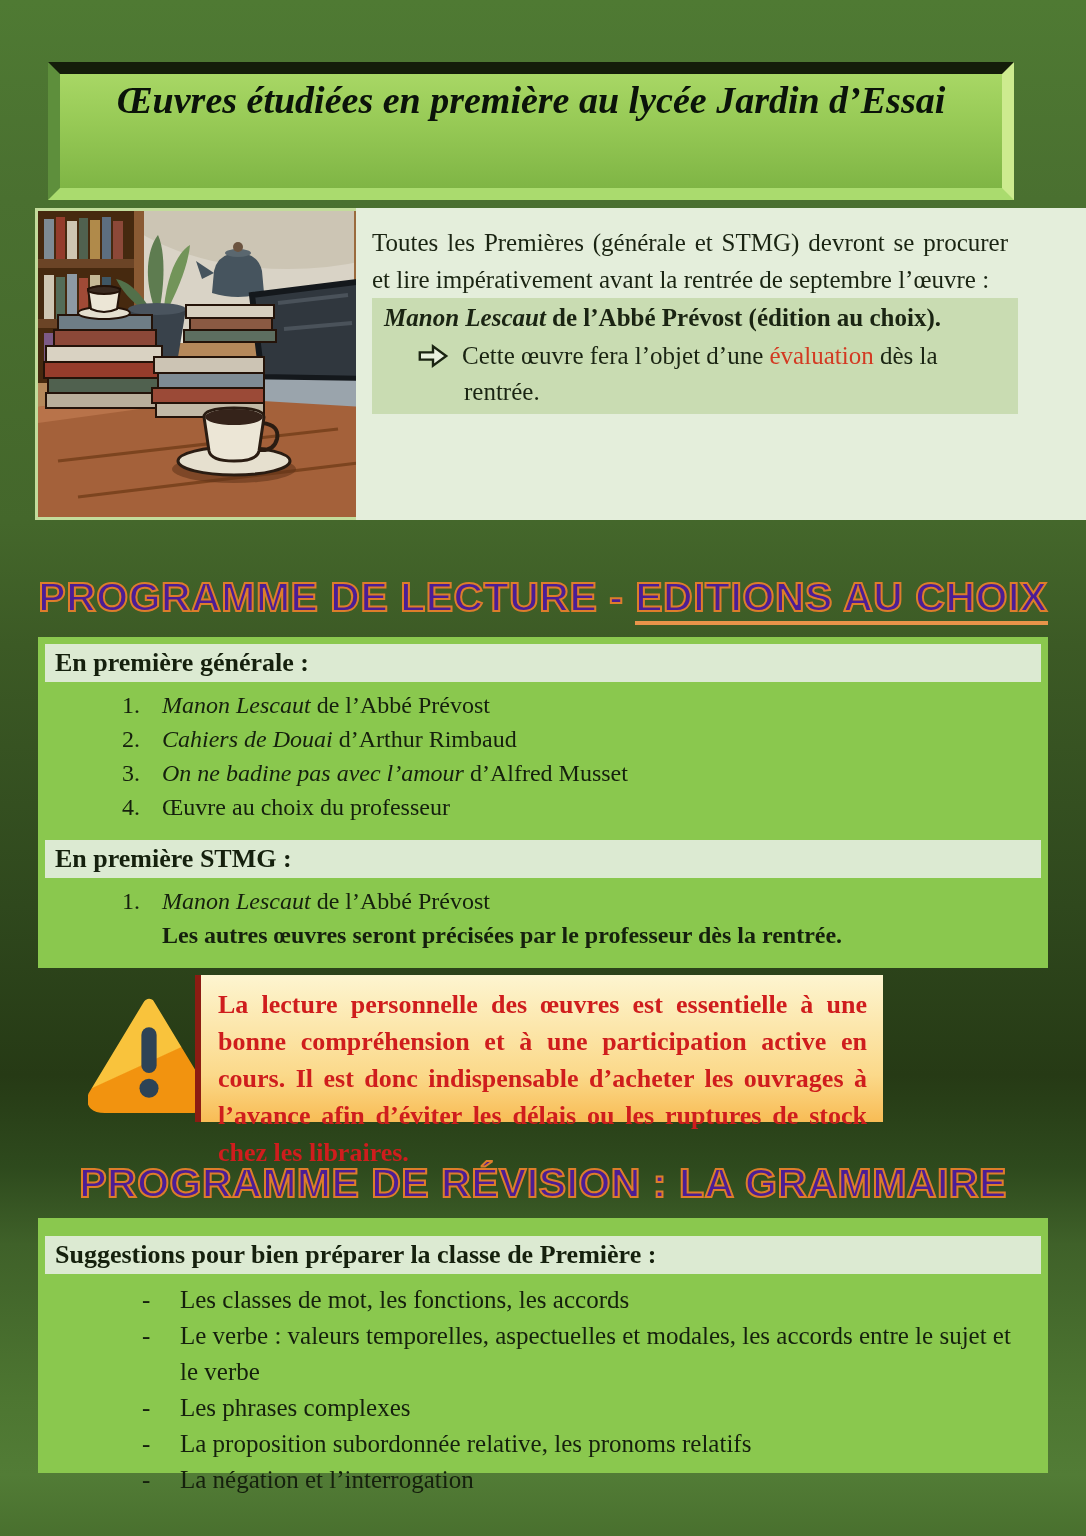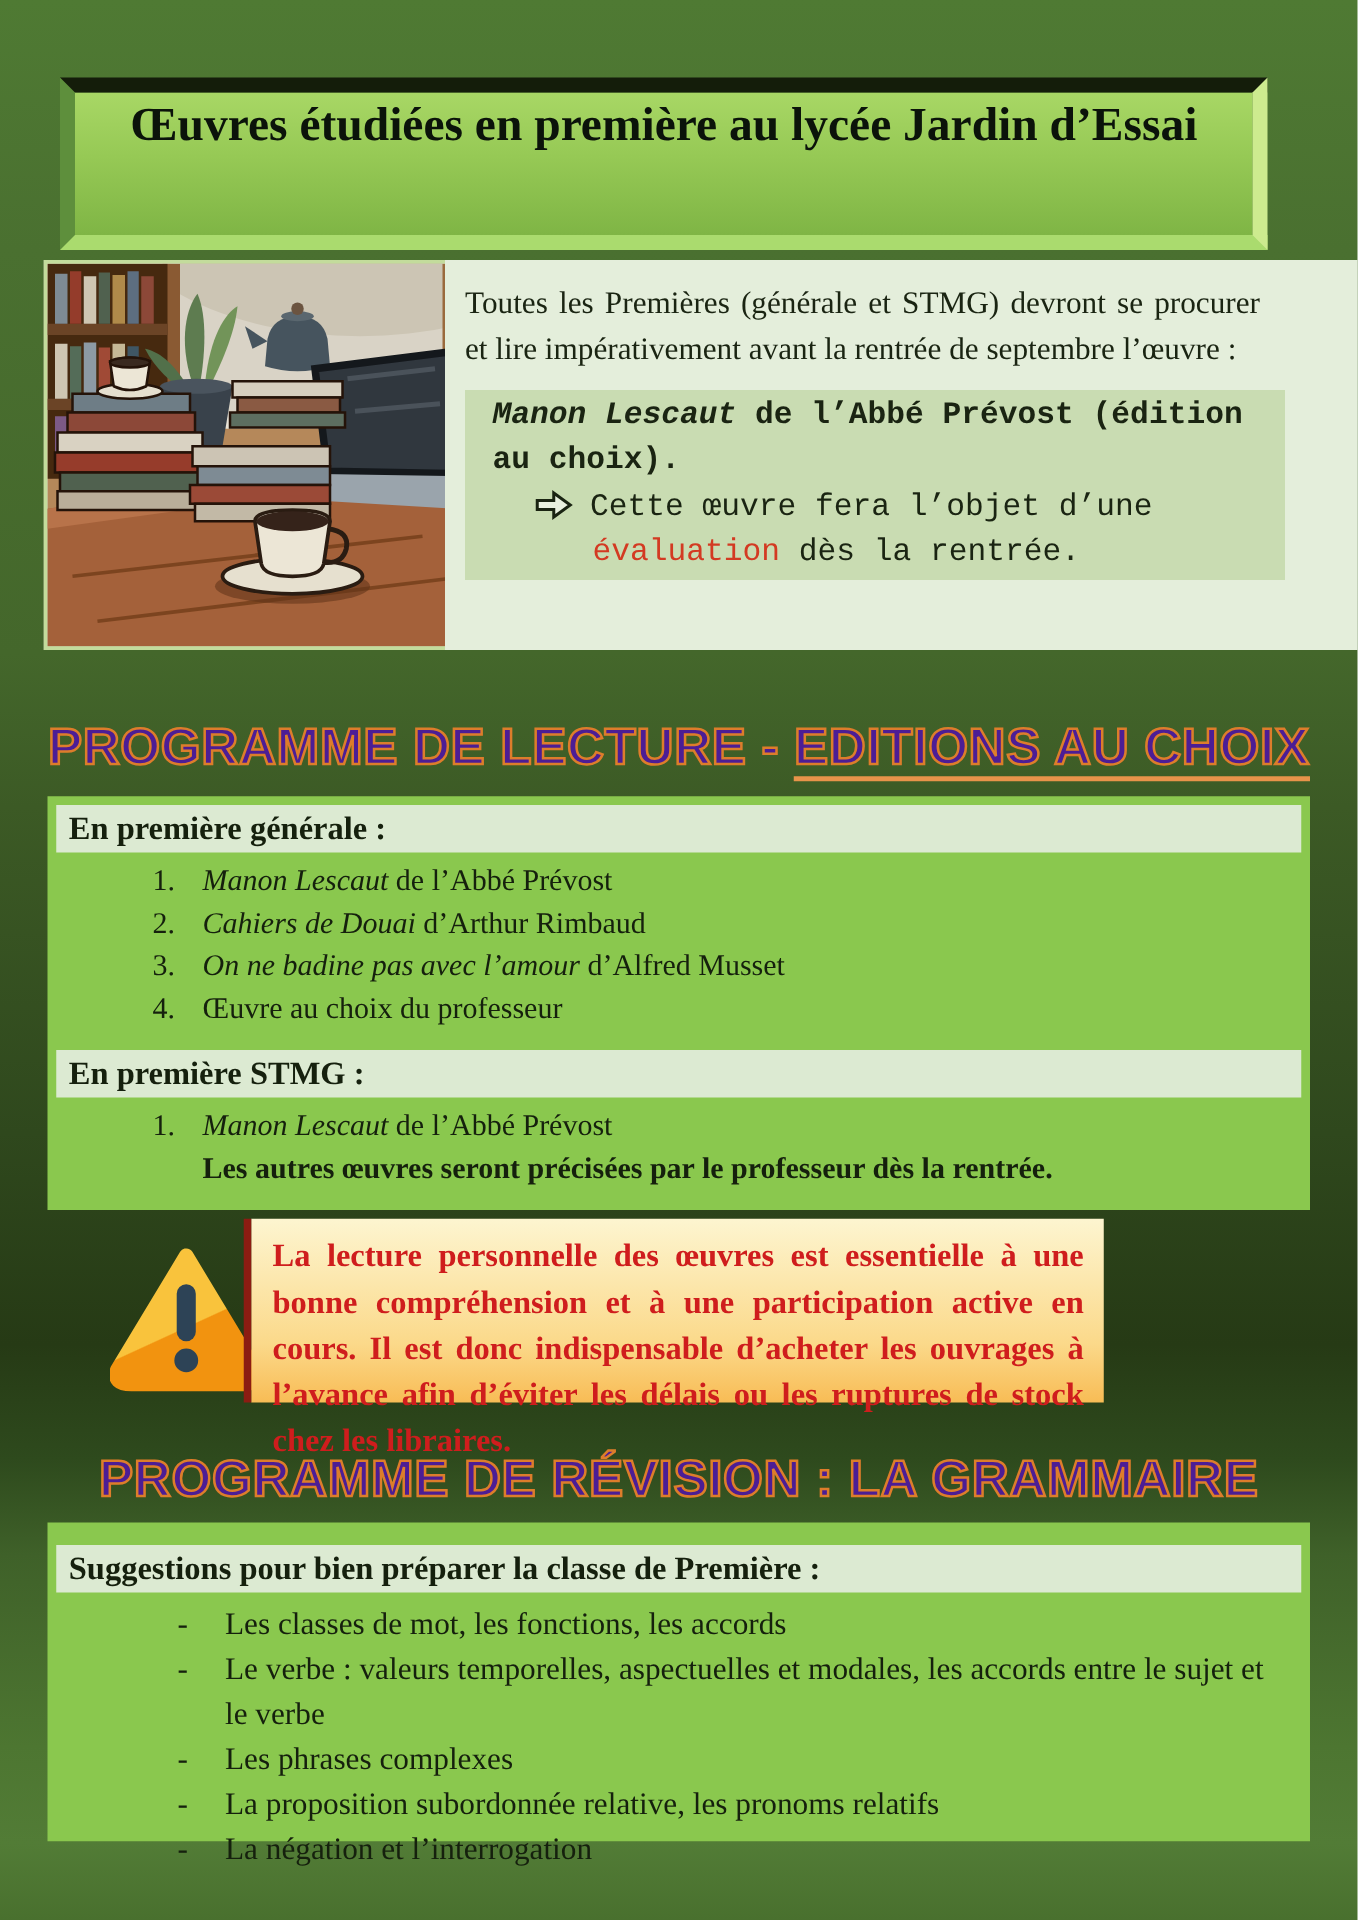--- a/index.html
+++ b/index.html
@@ -11,37 +11,37 @@
       #2f481d 59%, #263a15 70%, #2e4a1d 76%, #3f6129 81%,
       #4d7631 91%, #527c36 96%, #49702e 100%);
   }
   
   .banner{
     position:absolute;left:48px;top:62px;width:942px;height:114px;
     border-style:solid;border-width:12px;
     border-top-color:#141d0a;border-left-color:#5e8f3c;
     border-right-color:#cdeb8f;border-bottom-color:#aadb6e;
     background:linear-gradient(180deg,#a8d765 0%,#96c955 45%,#7fb545 100%);
-    display:flex;flex-direction:column;justify-content:space-between;align-items:center;
+    display:flex;flex-direction:column;justify-content:space-between;align-items:center;font-style:italic;
   }
   .banner .t1,.banner .t2{
     font-weight:bold;color:#0b130a;font-size:38px;line-height:52px;white-space:nowrap;
   }
   
   .illustration{
     position:absolute;left:35px;top:208px;width:340px;height:312px;
     border:3px solid #c3dc9c;box-sizing:border-box;background:#c8bfae;
   }
   .intro-panel{
     position:absolute;left:356px;top:208px;width:805px;height:312px;
     background:#e4eedb;border-right:10px solid #f7f9f1;box-sizing:border-box;
     padding:16px 10px 0 16px;color:#1a2412;
   }
   .intro-par{font-size:25px;line-height:37px;text-align:justify;width:636px;}
-  .hl-block{background:#c9dcb2;margin-top:14px;padding:2px 6px 4px 22px;width:628px;font-family:Liberation Mono, monospace;}
+  .hl-block{background:#c9dcb2;margin-top:0;padding:2px 6px 4px 12px;width:628px;}
   .hl-title-line{font-size:25px;line-height:36px;font-weight:bold;}
   .hl-title-line .book{font-style:italic;}
   .arrow-line{font-size:25px;line-height:36px;padding-left:80px;text-indent:-48px;margin-top:2px;}
   .arrow-line svg{vertical-align:-4px;margin-right:12px;}
   .eval{color:#d33a22;}
   .blue-row{display:flex;gap:12px;margin-top:8px;align-items:flex-start;}
   .blue-row .wicon{flex:none;margin-left:12px;margin-top:6px;}
   .blue-text{font-weight:bold;color:#1e73ae;font-size:24px;line-height:33px;width:560px;}
   
   .section-heading{

